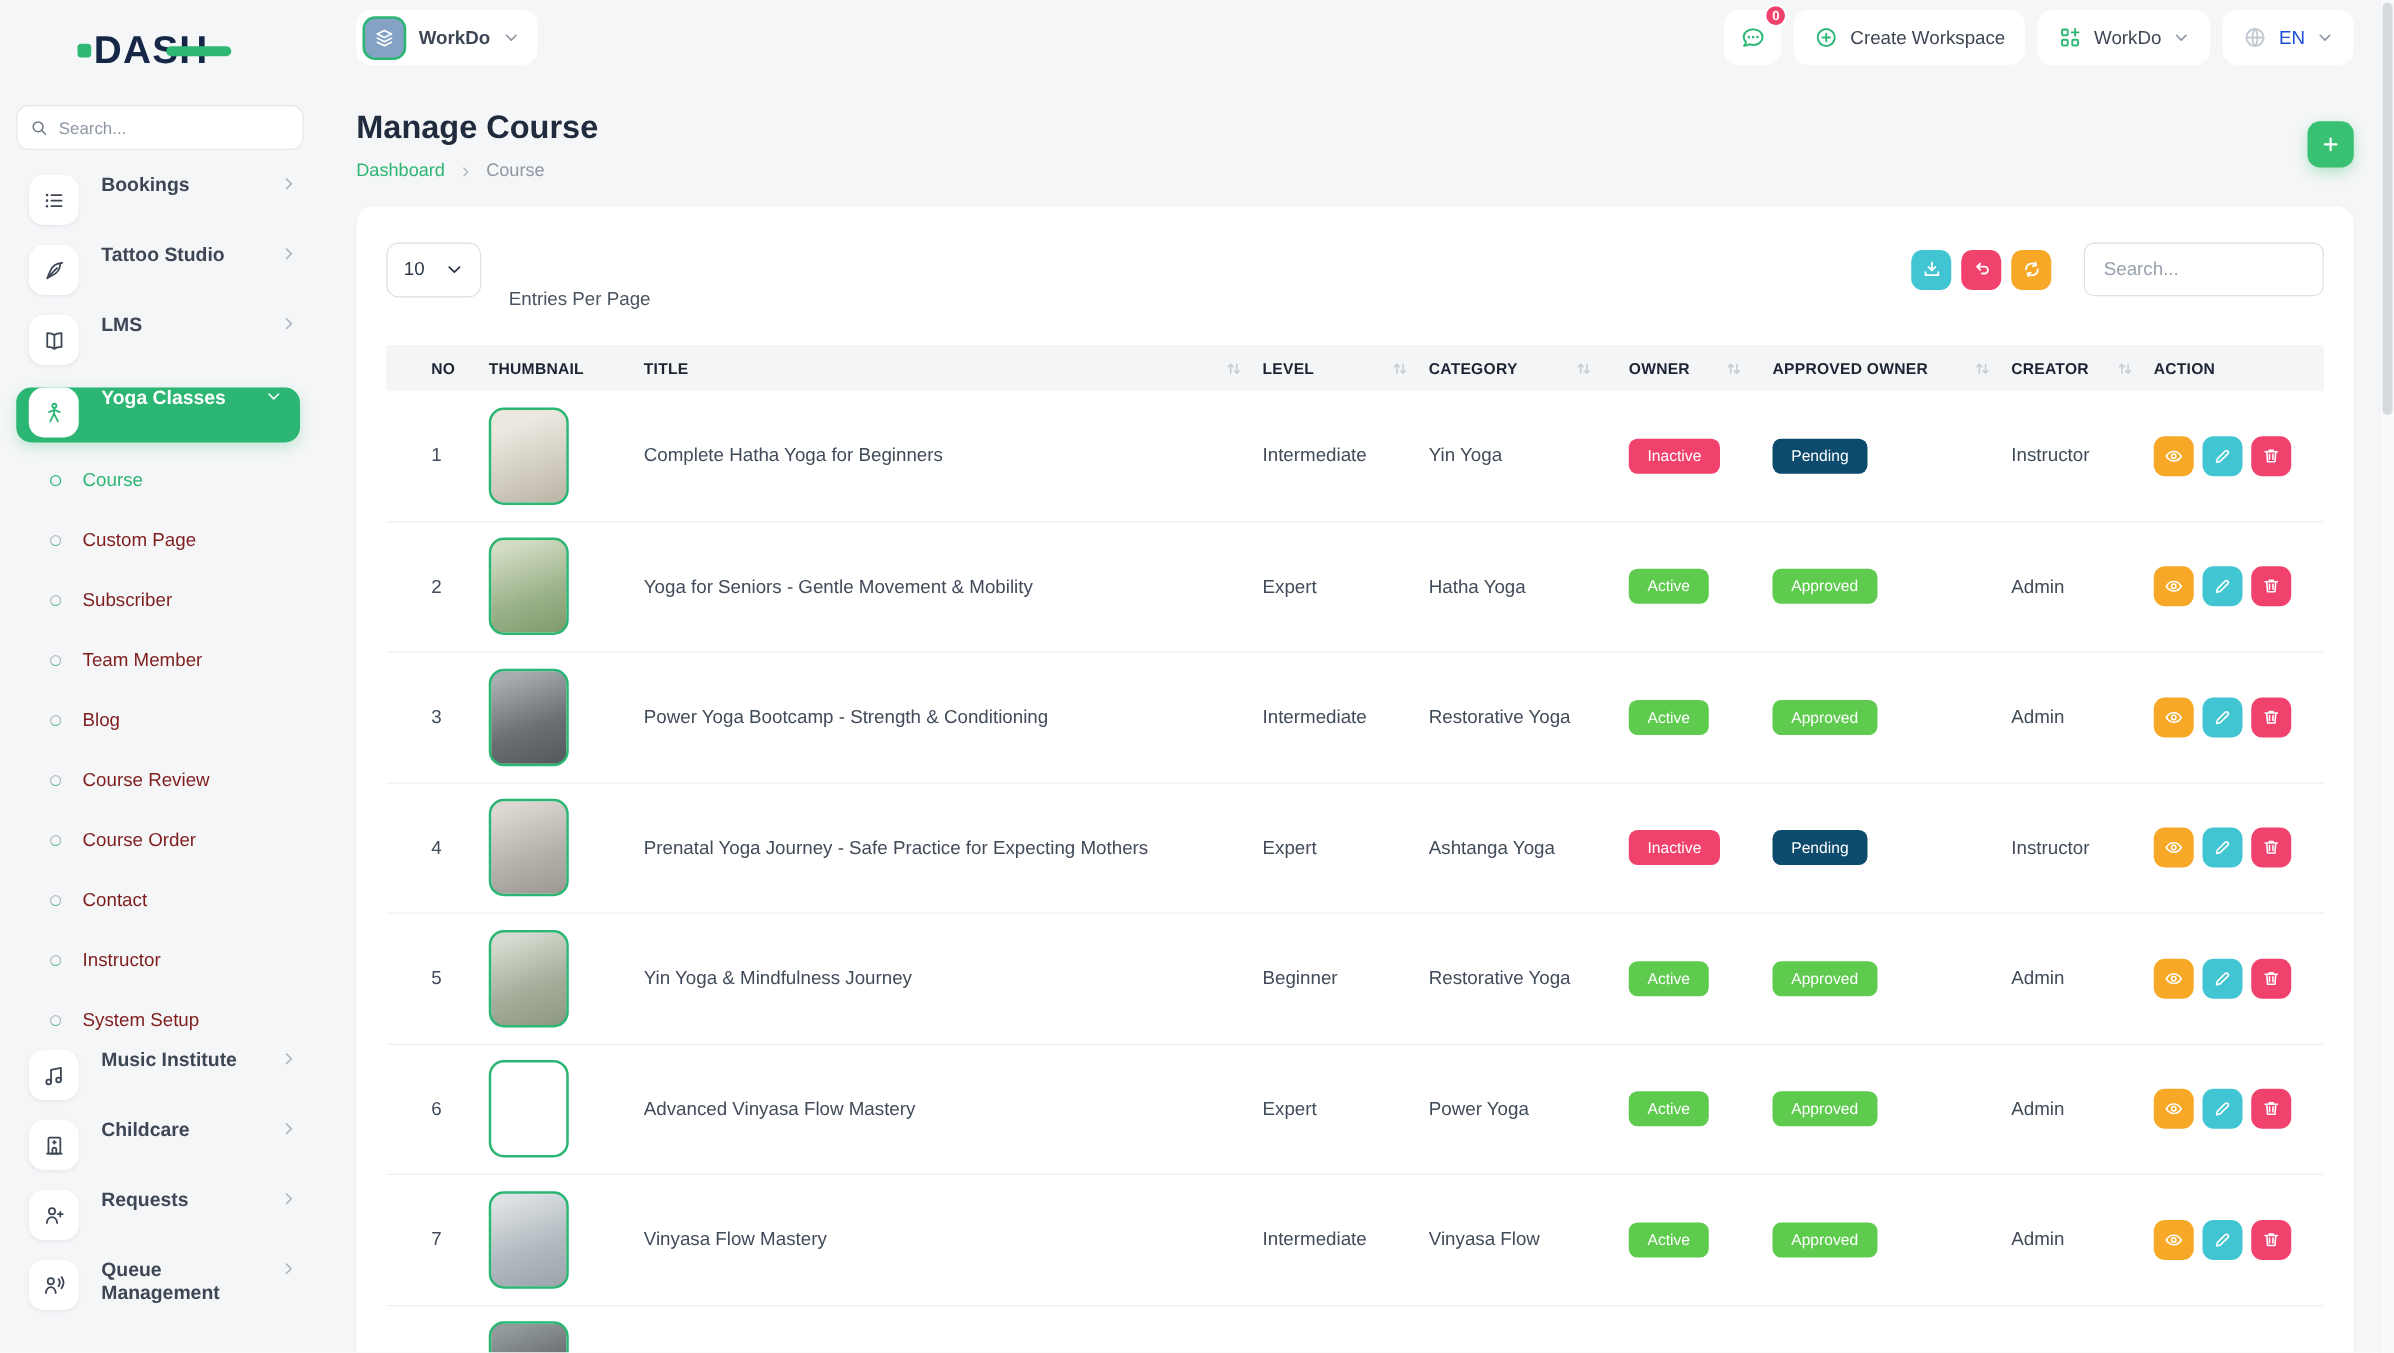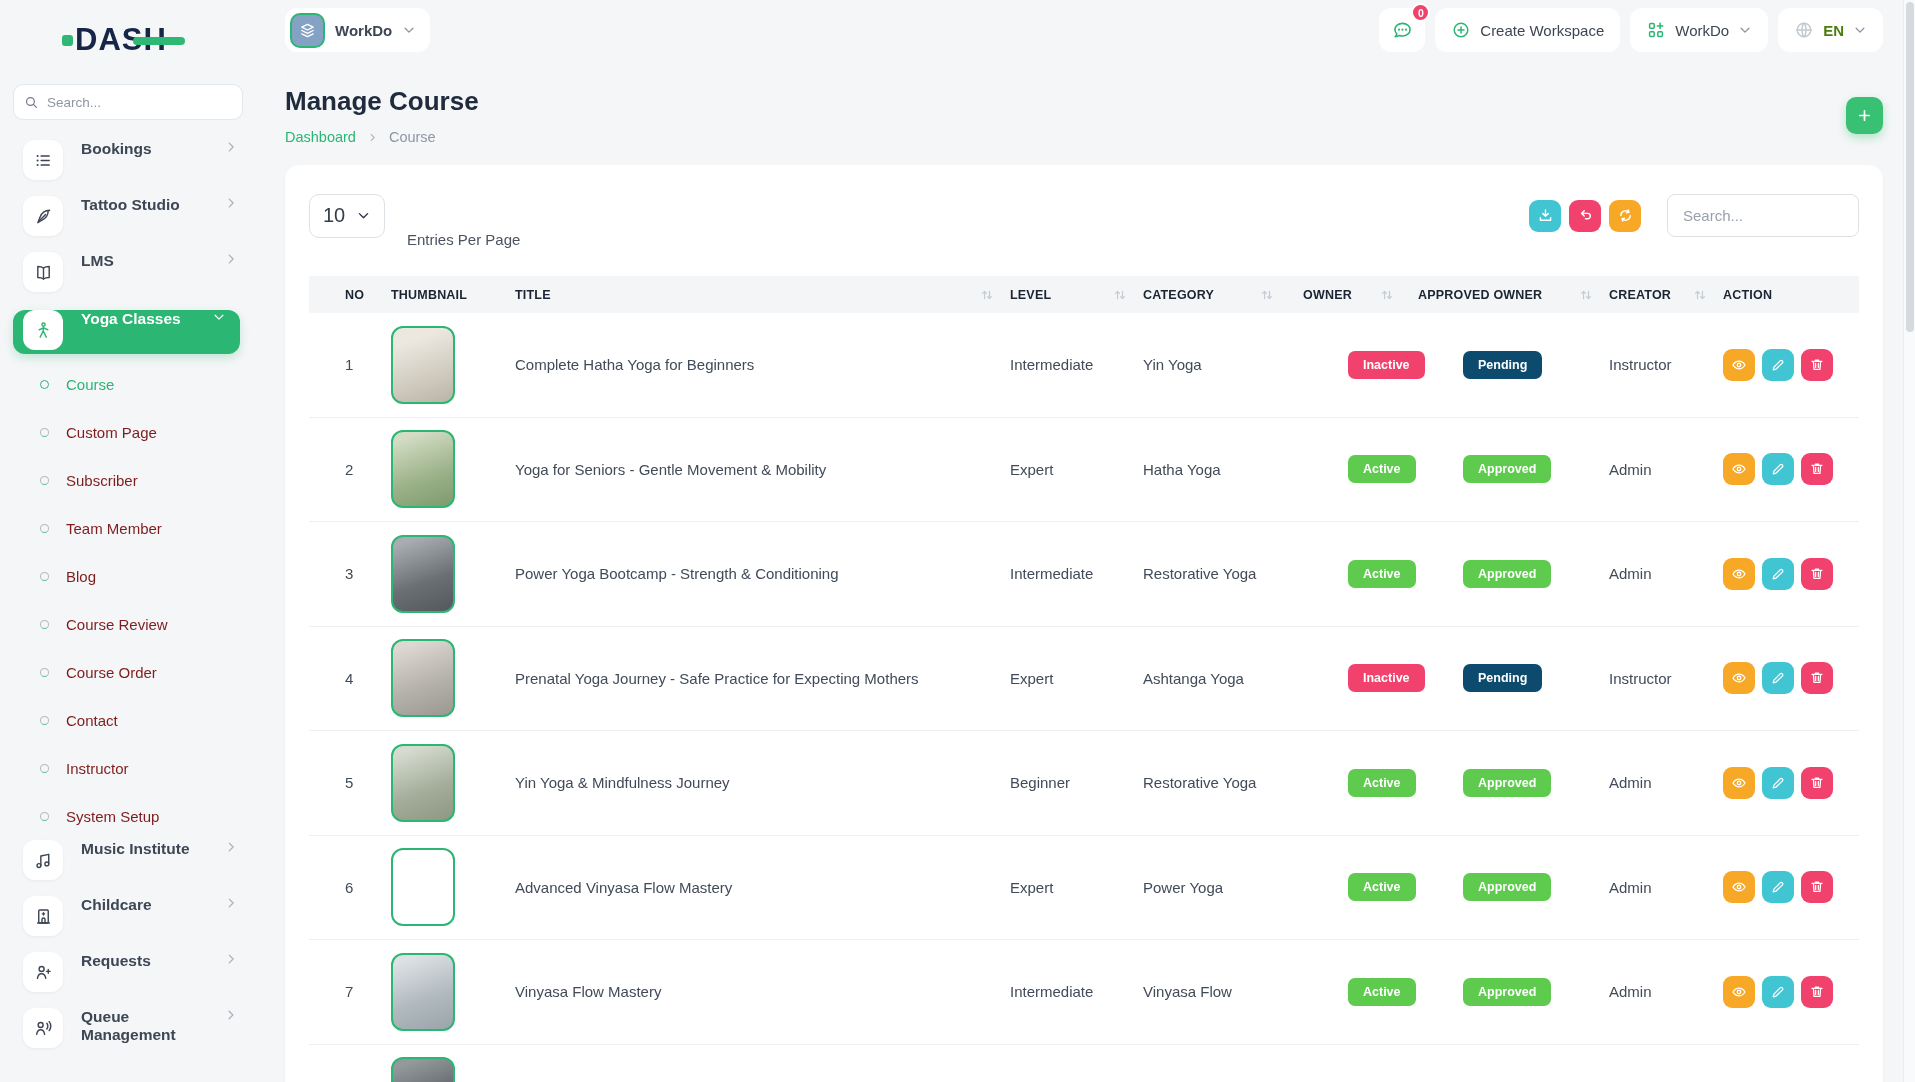--- a/index.html
+++ b/index.html
@@ -48,36 +48,36 @@
   .ws-ic svg { width:19px; height:19px; stroke-width:1.4; }
   .ws-label { font-size:15px; font-weight:600; color:#3d4654; }
   .chev-d { width:14px; height:14px; color:#8b939e; stroke-width:1.8; }
   .top-right { display:flex; align-items:center; gap:10px; }
   .chat-btn { position:relative; width:46px; height:44px; background:#fff; border-radius:12px; display:flex; align-items:center; justify-content:center; color:#2bb673; }
   .chat-btn svg { width:21px; height:21px; stroke-width:1.5; }
   .chat-badge { position:absolute; top:-5px; right:-5px; width:19px; height:19px; background:#f1426d; border:2px solid #fff; border-radius:50%; color:#fff; font-size:10.5px; font-weight:700; display:flex; align-items:center; justify-content:center; }
   .pill { display:flex; align-items:center; gap:9px; background:#fff; border-radius:12px; height:44px; padding:0 16px; font-size:15px; color:#3d4654; font-weight:500; }
   .pill .ic-green { width:20px; height:20px; color:#2bb673; stroke-width:1.5; }
   .pill .ic-globe { width:20px; height:20px; color:#c2c9d0; stroke-width:1.5; }
-  .pill .lang { color:#4d7c0f; font-weight:700; }
+  .pill .lang { color:#1d4ed8; font-weight:400; }
 
   .heading-row { margin-top:34px; display:flex; justify-content:space-between; align-items:center; }
   .heading-row h1 { font-size:26px; font-weight:700; color:#202b3d; }
   .breadcrumb { margin-top:12px; display:flex; align-items:center; font-size:14.5px; }
   .breadcrumb a { color:#2bb673; cursor:pointer; text-decoration:none; }
   .bc-sep { width:11px; height:11px; color:#aeb6bf; margin:0 11px; stroke-width:2; }
   .bc-current { color:#8d97a3; }
   .add-btn { width:37px; height:37px; background:#38c172; border-radius:10px; color:#fff; display:flex; align-items:center; justify-content:center; box-shadow:0 4px 10px rgba(56,193,114,.35); }
   .add-btn svg { width:17px; height:17px; stroke-width:2; }
 
   
   .card { margin-top:20px; background:#fff; border-radius:14px; padding:18px 24px 0; height:1100px; box-shadow:0 1px 3px rgba(23,28,38,.05); }
   .controls { display:flex; align-items:center; justify-content:space-between; margin-bottom:28px; }
   .entries { display:flex; align-items:center; }
-  .select { height:44px; width:76px; background:#fff; border:1px solid #dce1e6; border-radius:10px; display:flex; align-items:center; justify-content:space-between; padding:0 13px; font-size:20px; color:#333c49; }
+  .select { height:44px; width:76px; background:#fff; border:1px solid #dce1e6; border-radius:10px; display:flex; align-items:center; justify-content:space-between; padding:0 13px; font-size:15px; color:#333c49; }
   .select .chev-d { color:#2b3442; width:15px; height:15px; }
   .entries-label { margin-left:22px; font-size:15px; color:#4a5360;margin-top:48px; }
   .controls-right { display:flex; align-items:center; gap:8px; }
   .cbtn { width:32px; height:32px; border-radius:9px; display:flex; align-items:center; justify-content:center; color:#fff; }
   .cbtn svg { width:17px; height:17px; stroke-width:1.7; }
   .c-cyan { background:#41c5d3; }
   .c-pink { background:#f1426d; }
   .c-orange { background:#f6a826; }
   .table-search { margin-left:18px; width:192px; height:43px; border:1px solid #dce1e6; border-radius:8px; padding:0 15px; font-size:15px; color:#3d4654; background:#fff; }
   .table-search::placeholder { color:#98a1ac; }
@@ -93,21 +93,21 @@
   .td-approved { padding-left:8px; }
   .thumb { width:64px; height:78px; border:2px solid #2bb673; border-radius:12px; }
   .thumb-1 { background:linear-gradient(160deg,#ece8e0 20%,#cdc8bb 70%,#b9b4a6); }
   .thumb-2 { background:linear-gradient(160deg,#d3ddc4 10%,#9cb28a 60%,#7e9a6d); }
   .thumb-3 { background:linear-gradient(160deg,#a8adb2 10%,#6a6f74 60%,#54585c); }
   .thumb-4 { background:linear-gradient(160deg,#ddd8d1 10%,#b4b0aa 60%,#9b9791); }
   .thumb-5 { background:linear-gradient(160deg,#d6dbcf 10%,#a3ad9a 60%,#8d9784); }
   .thumb-6 { background:linear-gradient(160deg,#c2cdb6 10%,#85937 6 60%,#6f7f62); }
   .thumb-7 { background:linear-gradient(160deg,#dde1e4 10%,#b0b9be 60%,#9aa4aa); }
   .thumb-8 { background:linear-gradient(160deg,#939a9c 10%,#5d6265 60%,#4b5053); }
-  .badge { display:inline-block; padding:7px 15px; border-radius:7px; color:#fff; font-size:12.5px; font-weight:700;margin-left:45px; }
+  .badge { display:inline-block; padding:7px 15px; border-radius:7px; color:#fff; font-size:12.5px; font-weight:400; }
   .badge-green { background:#5ecb4e; }
   .badge-pink { background:#f1426d; }
   .badge-orange { background:#0c4a6e; }
   .td-actions { display:flex; gap:7px; }
   .abtn { width:32px; height:32px; border-radius:9px; display:flex; align-items:center; justify-content:center; color:#fff; }
   .abtn svg { width:16px; height:16px; stroke-width:1.6; }
   .a-orange { background:#f6a826; }
   .a-cyan { background:#41c5d3; }
   .a-pink { background:#f1426d; }
 

